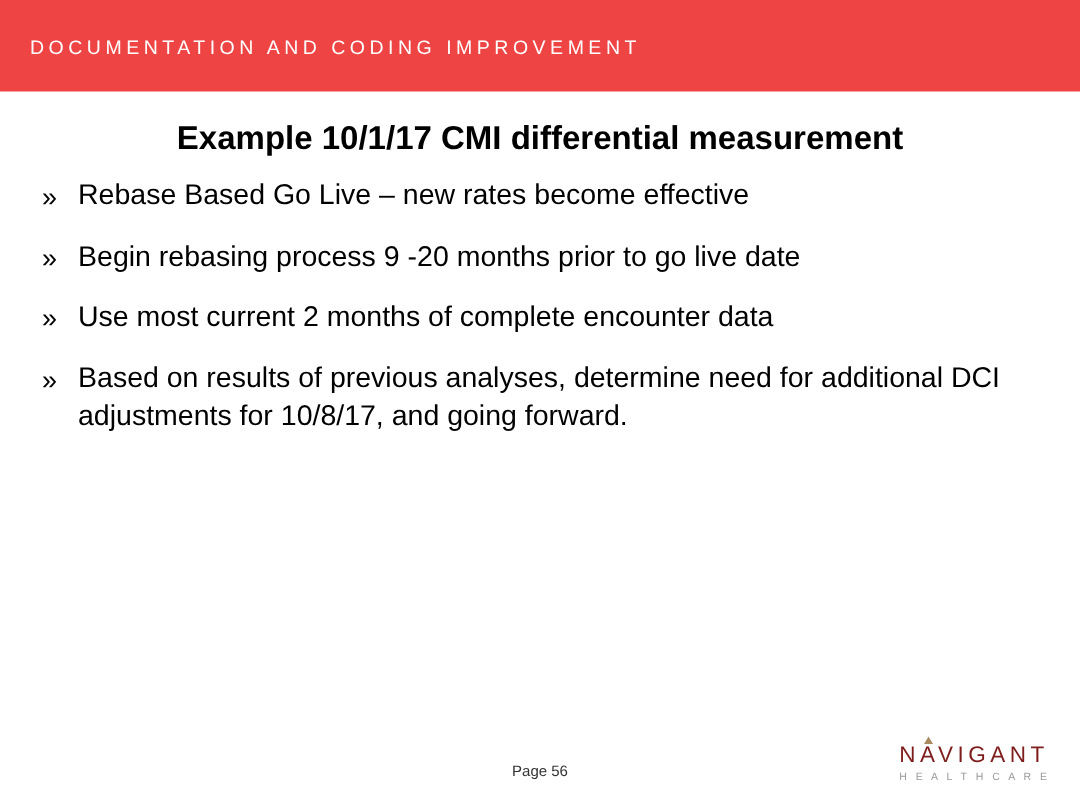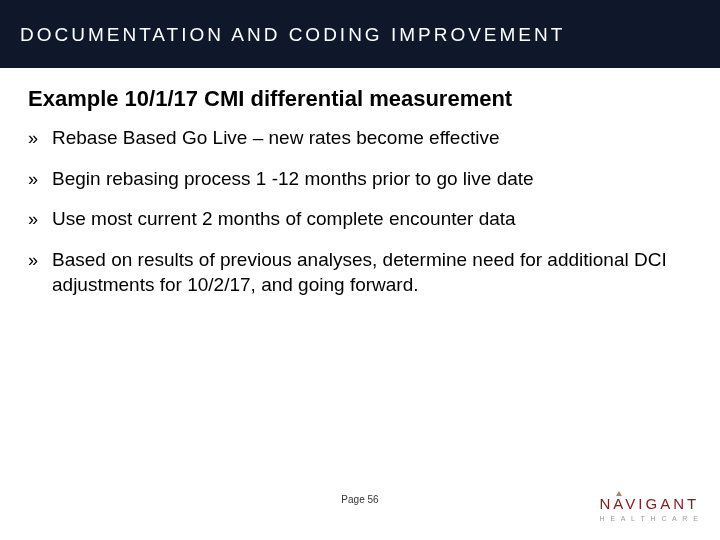--- a/index.html
+++ b/index.html
@@ -1,34 +1,35 @@
 <!DOCTYPE html>
 <html><head>
 <meta charset="utf-8">
 <style>
   * { margin: 0; padding: 0; box-sizing: border-box; }
   html, body { width: 720px; height: 540px; font-family: Arial, Helvetica, sans-serif; background: #fff; }
   .slide { width: 720px; height: 540px; position: relative; display: flex; flex-direction: column; }
   .title-bar {
-    background: #0f172a;
+    background: #ef4444;
     color: #fff;
     padding: 24px 20px 22px 20px;
     letter-spacing: 3px;
-    font-size: 19px;
+    font-size: 13px;
     font-weight: 400;
   }
   .content {
     padding: 18px 28px 0 28px;
     flex: 1;
   }
   .heading {
     font-size: 22px;
     font-weight: bold;
     color: #000;
     margin-bottom: 14px;
+    text-align: center;
   }
   .bullets { list-style: none; }
   .bullets li {
     display: flex;
     align-items: flex-start;
     font-size: 19px;
     color: #000;
     margin-bottom: 16px;
     line-height: 1.3;
   }
@@ -45,21 +46,21 @@
     position: absolute;
     bottom: 14px;
     left: 0;
     width: 100%;
     height: 40px;
   }
   .page-num {
     position: absolute;
     left: 50%;
     transform: translateX(-50%);
-    bottom: 21px;
+    bottom: 6px;
     font-size: 10px;
     color: #333;
   }
   .brand {
     position: absolute;
     right: 20px;
     bottom: 4px;
     text-align: left;
   }
   .brand-name {
@@ -104,29 +105,29 @@
 
   <div class="content">
     <div class="heading">Example 10/1/17 CMI differential measurement</div>
     <ul class="bullets">
       <li>
         <span class="bullet-marker">»</span>
         <span class="bullet-text">Rebase Based Go Live  – new rates become effective</span>
       </li>
       <li>
         <span class="bullet-marker">»</span>
-        <span class="bullet-text">Begin rebasing process 1 -12 months prior to go live date</span>
+        <span class="bullet-text">Begin rebasing process 9 -20 months prior to go live date</span>
       </li>
       <li>
         <span class="bullet-marker">»</span>
         <span class="bullet-text">Use most current 2 months of complete encounter data</span>
       </li>
       <li>
         <span class="bullet-marker">»</span>
-        <span class="bullet-text">Based on results of previous analyses, determine need for additional DCI adjustments for 10/2/17, and going forward.</span>
+        <span class="bullet-text">Based on results of previous analyses, determine need for additional DCI adjustments for 10/8/17, and going forward.</span>
       </li>
     </ul>
   </div>
 
   <div class="footer">
     <div class="page-num">Page 56</div>
     <div class="brand">
       <div class="brand-name">
         <span>N</span><span class="brand-compass"><span>A</span></span><span>VIGANT</span>
       </div>

